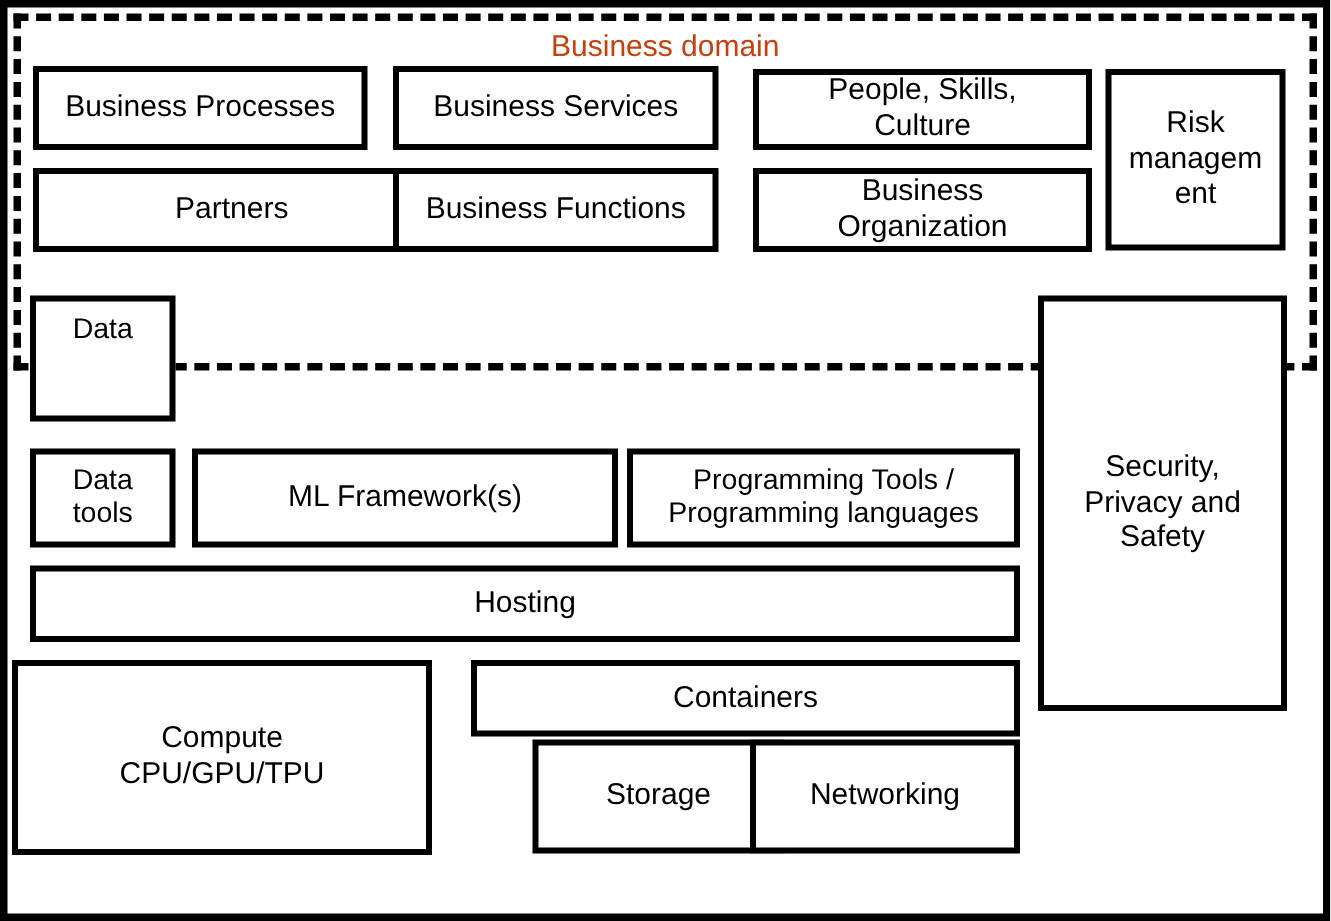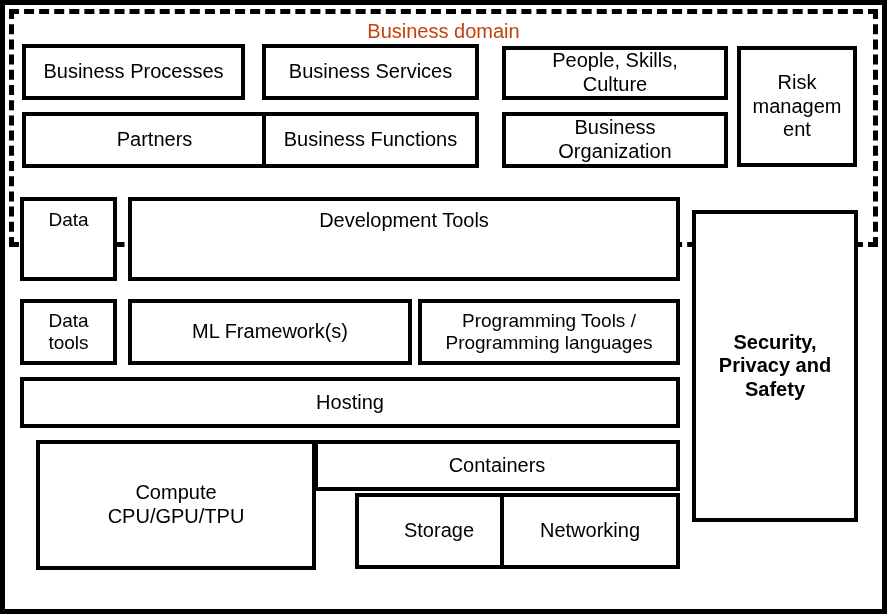--- a/index.html
+++ b/index.html
@@ -123,58 +123,55 @@
   </div>
 
   <div class="box fs-lg layer-above" style="left:262px; top:112px; width:217px; height:56px;">
     <span class="box-label">Business Functions</span>
   </div>
 
   <div class="box fs-md layer-above" style="left:20px; top:197px; width:97px; height:84px; align-items:flex-start; padding-top:8px;">
     <span class="box-label">Data</span>
   </div>
 
-  <div class="box fs-lg layer-above" style="left:128px; top:197px; width:552px; height:84px; align-items:flex-start; padding-top:8px;">
-    <span class="box-label">Development Tools</span>
-  </div>
 
   <div class="box fs-md layer-above" style="left:20px; top:299px; width:97px; height:66px;">
     <span class="box-label">Data
 tools</span>
   </div>
 
   <div class="box fs-lg layer-above" style="left:128px; top:299px; width:284px; height:66px;">
     <span class="box-label">ML Framework(s)</span>
   </div>
 
   <div class="box fs-lg layer-above" style="left:20px; top:377px; width:660px; height:51px;">
     <span class="box-label">Hosting</span>
   </div>
 
   <div class="box fs-md layer-above" style="left:418px; top:299px; width:262px; height:66px;">
     <span class="box-label">Programming Tools /
 Programming languages</span>
   </div>
 
-  <div class="box fs-lg layer-above" style="left:36px; top:440px; width:280px; height:130px;">
+  <div class="box fs-lg layer-above" style="left:8px; top:440px; width:280px; height:130px;">
     <span class="box-label">Compute
 CPU/GPU/TPU</span>
   </div>
 
   <div class="box fs-lg layer-above" style="left:314px; top:440px; width:366px; height:51px;">
     <span class="box-label">Containers</span>
   </div>
 
   <div class="box fs-lg layer-above" style="left:314px; top:493px; width:168px; height:76px;margin-left:41px;">
     <span class="box-label">Storage</span>
   </div>
 
   <div class="box fs-lg layer-above" style="left:500px; top:493px; width:180px; height:76px;">
     <span class="box-label">Networking</span>
   </div>
 
-  <div class="box fs-lg layer-above" style="left:692px; top:210px; width:166px; height:312px;font-weight:bold;">
+  <div class="box fs-lg layer-above" style="left:692px; top:197px; width:166px; height:277px;">
     <span class="box-label">Security,
 Privacy and
 Safety</span>
   </div>
 
 </div>
 
 </body></html>

